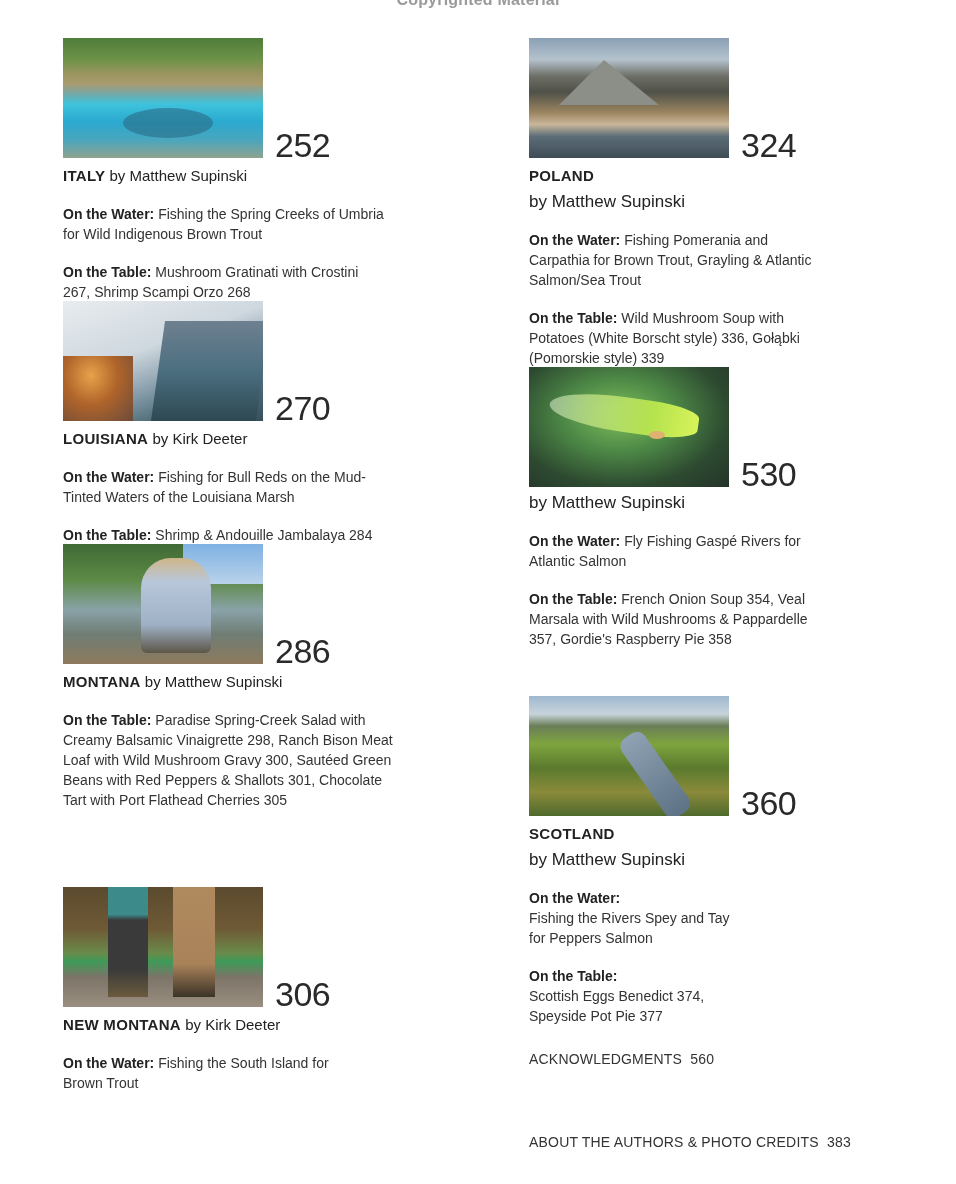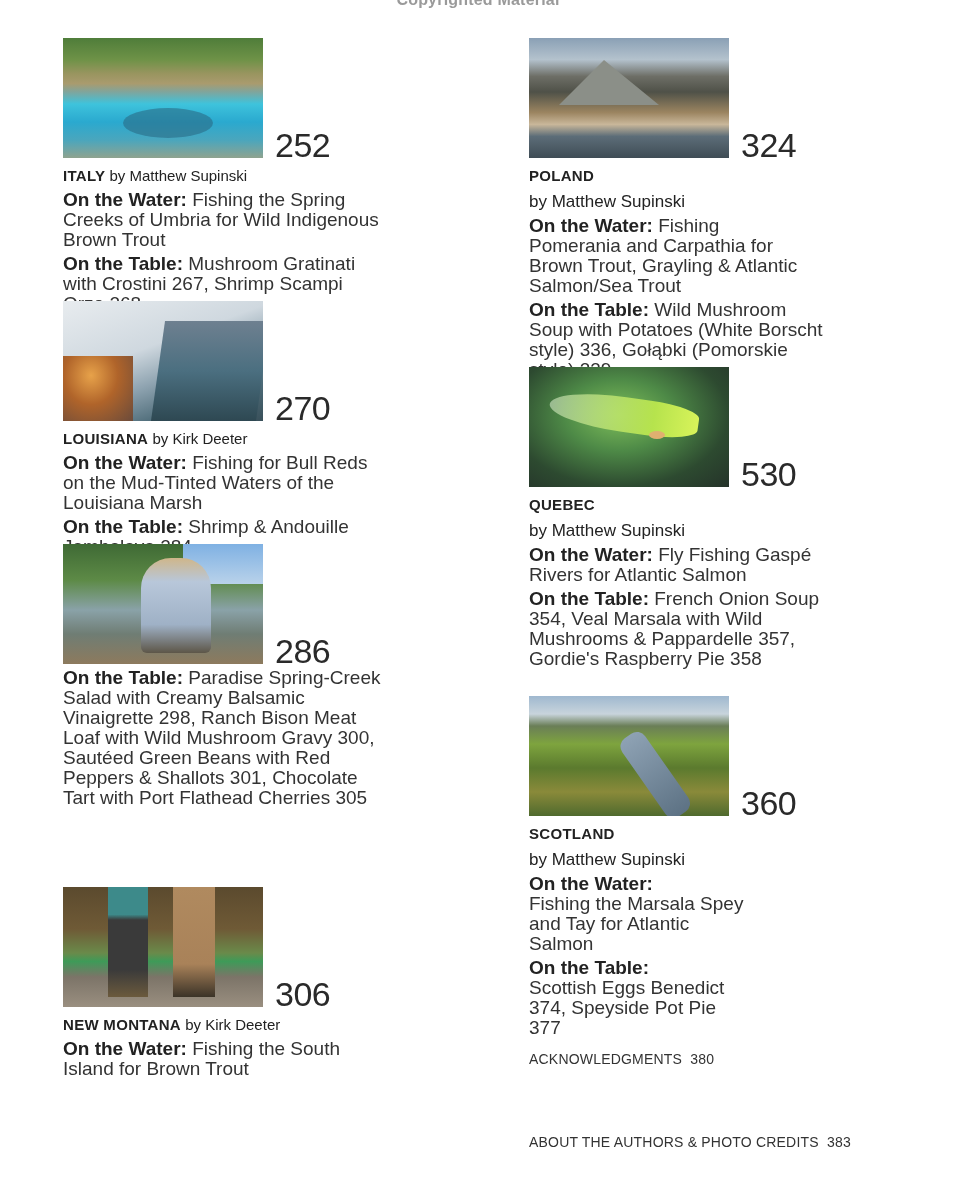--- a/index.html
+++ b/index.html
@@ -11,21 +11,21 @@
   .col-left { left: 63px; top: 37px; width: 420px; }
   .col-right { left: 529px; top: 37px; width: 400px; }
   .entry { position: relative; }
   .photo-row { display: flex; align-items: flex-end; height: 121px; }
   .photo { width: 200px; height: 120px; position: relative; overflow: hidden; flex: none; }
   .page-num { font-size: 34px; color: #2a2a2a; margin-left: 12px; line-height: 1; margin-bottom: -4px; letter-spacing: -0.5px; }
   .title-line { font-size: 15px; margin-top: 8px; line-height: 20px; color: #222; }
   .region { font-weight: bold; letter-spacing: 0.3px; }
   .byline { font-weight: normal; }
   .byline-block { font-size: 17px; line-height: 20px; margin-top: 6px; color: #222; }
-  .para { font-size: 19px; line-height: 20px; margin-top: 4px; color: #333; }
+  .para { font-size: 14px; line-height: 20px; margin-top: 18px; color: #333; }
   .para .lbl { font-weight: bold; color: #222; }
   .backmatter { position: absolute; left: 529px; font-size: 14px; color: #333; letter-spacing: 0.2px; }
   
   .italy { background:
       linear-gradient(180deg, #4f7d3a 0%, #6e9247 18%, #9a9560 30%, #a99b6e 38%, #7fa59d 45%, #3ec3dc 55%, #2aa9cf 70%, #4aa6bd 85%, #8fa38f 100%); }
   .italy::after { content:""; position:absolute; left:60px; top:70px; width:90px; height:30px; border-radius:50%; background:#2a6a86; opacity:.6; }
   .louisiana { background: linear-gradient(160deg, #e8ecef 0%, #cfd8df 40%, #8ea3b0 60%, #4d6b78 80%, #39505a 100%); }
   .louisiana::before { content:""; position:absolute; left:0; top:55px; width:70px; height:65px;
       background: radial-gradient(ellipse at 40% 30%, #e7a24a 0%, #b0642a 45%, #6b4b3b 100%); }
   .louisiana::after { content:""; position:absolute; left:95px; top:20px; width:105px; height:100px;
@@ -87,20 +87,24 @@
       <span class="lbl">On the Table:</span>
       <span>Shrimp &amp; Andouille Jambalaya 284</span>
     </div>
   </div>
 
   <div class="entry" style="height:343px;">
     <div class="photo-row">
       <div class="photo montana"></div>
       <span class="page-num">286</span>
     </div>
+    <div class="title-line">
+      <span class="region">MONTANA</span>
+      <span class="byline">by Matthew Supinski</span>
+    </div>
     <div class="para" style="width:330px;">
       <span class="lbl">On the Table:</span>
       <span>Paradise Spring-Creek Salad with Creamy Balsamic Vinaigrette 298, Ranch Bison Meat Loaf with Wild Mushroom Gravy 300, Sautéed Green Beans with Red Peppers &amp; Shallots 301, Chocolate Tart with Port Flathead Cherries 305</span>
     </div>
   </div>
 
   <div class="entry">
     <div class="photo-row">
       <div class="photo nz"></div>
       <span class="page-num">306</span>
@@ -135,23 +139,20 @@
       <span class="lbl">On the Table:</span>
       <span>Wild Mushroom Soup with Potatoes (White Borscht style) 336, Gołąbki (Pomorskie style) 339</span>
     </div>
   </div>
 
   <div class="entry" style="height:329px;">
     <div class="photo-row">
       <div class="photo quebec"></div>
       <span class="page-num">530</span>
     </div>
-    <div class="title-line">
-      <span class="region">QUEBEC</span>
-    </div>
     <div class="byline-block">by Matthew Supinski</div>
     <div class="para" style="width:300px;">
       <span class="lbl">On the Water:</span>
       <span>Fly Fishing Gaspé Rivers for Atlantic Salmon</span>
     </div>
     <div class="para" style="width:295px;">
       <span class="lbl">On the Table:</span>
       <span>French Onion Soup 354, Veal Marsala with Wild Mushrooms &amp; Pappardelle 357, Gordie's Raspberry Pie 358</span>
     </div>
   </div>
@@ -160,29 +161,29 @@
     <div class="photo-row">
       <div class="photo scotland"></div>
       <span class="page-num">360</span>
     </div>
     <div class="title-line">
       <span class="region">SCOTLAND</span>
     </div>
     <div class="byline-block">by Matthew Supinski</div>
     <div class="para" style="width:215px;">
       <div class="lbl">On the Water:</div>
-      <span>Fishing the Marsala Spey and Tay for Atlantic Salmon</span>
+      <span>Fishing the Rivers Spey and Tay for Peppers Salmon</span>
     </div>
     <div class="para" style="width:215px;">
       <div class="lbl">On the Table:</div>
       <span>Scottish Eggs Benedict 374, Speyside Pot Pie 377</span>
     </div>
   </div>
 </div>
 
 <div class="backmatter" style="top:1051px;">
   <span>ACKNOWLEDGMENTS</span>&nbsp;
-  <span>380</span>
+  <span>560</span>
 </div>
 <div class="backmatter" style="top:1134px;">
   <span>ABOUT THE AUTHORS &amp; PHOTO CREDITS</span>&nbsp;
   <span>383</span>
 </div>
 
 </body></html>

